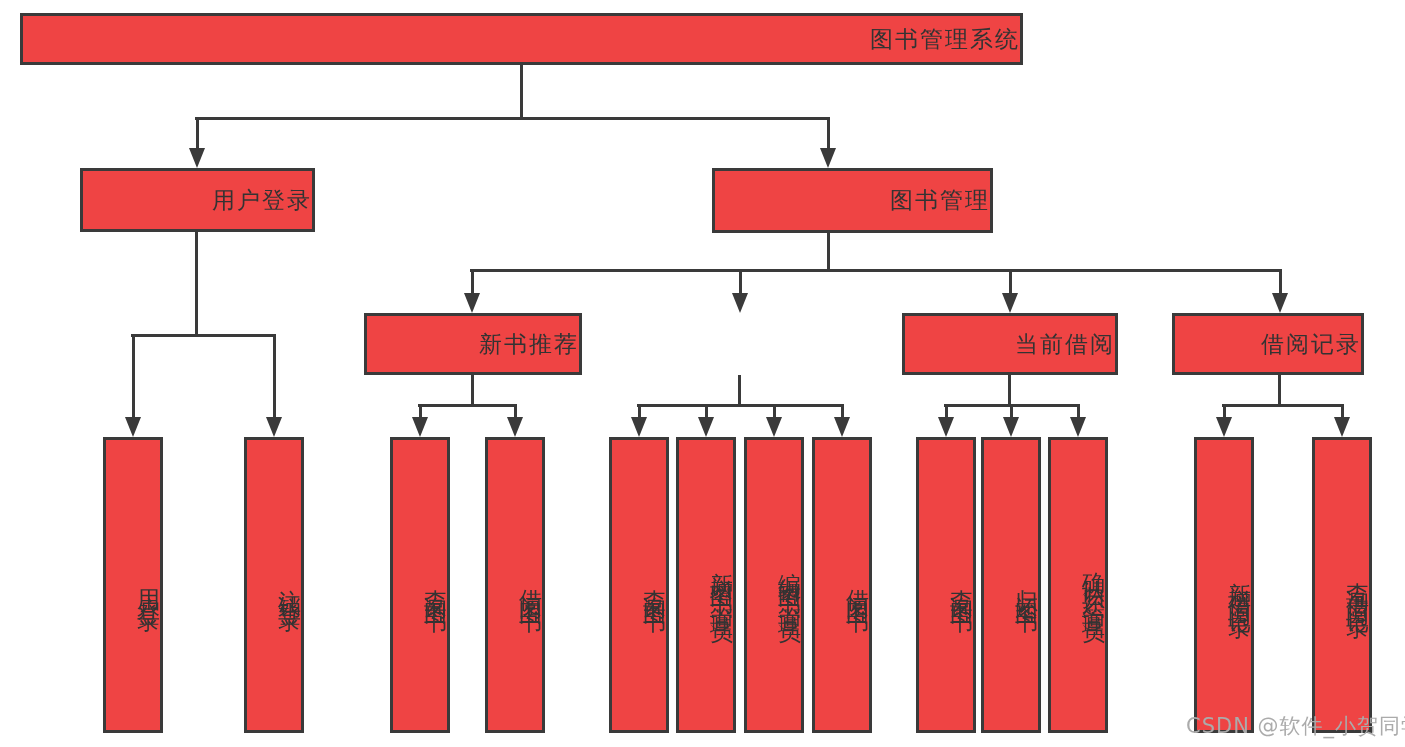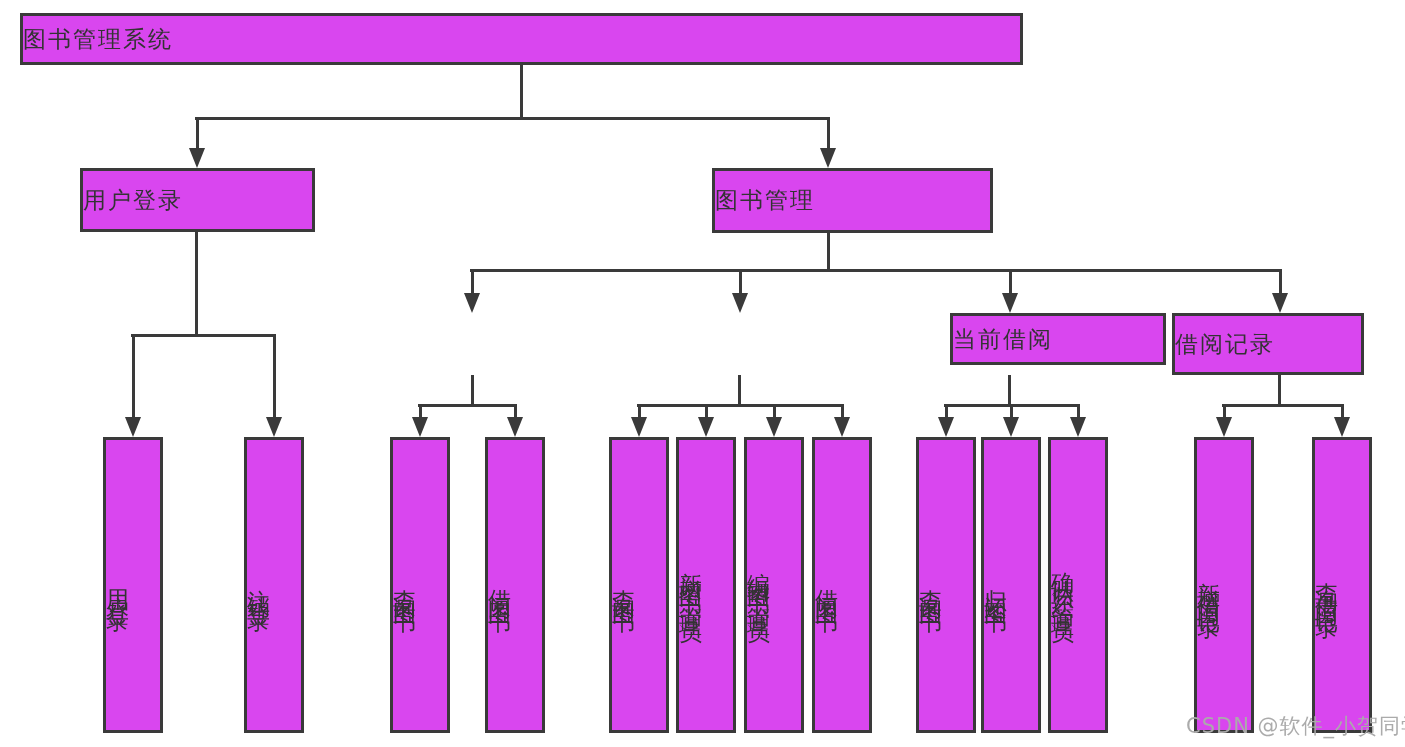--- a/index.html
+++ b/index.html
@@ -6,22 +6,22 @@
     --line:#3a3a3a;
     --text:#333333;
     --wm:#ababab;
   }
   html,body{margin:0;padding:0;background:#ffffff;}
   .canvas{
     position:relative;width:1405px;height:747px;background:#ffffff;overflow:hidden;
     font-family:"DejaVu Sans","Liberation Sans",sans-serif;color:var(--text);
   }
   .box{
-    position:absolute;background:#d946ef;border:3px solid var(--line);
-    box-sizing:border-box;display:flex;align-items:center;justify-content:flex-start;
+    position:absolute;background:#ef4444;border:3px solid var(--line);
+    box-sizing:border-box;display:flex;align-items:center;justify-content:flex-end;
     z-index:2;
   }
   .hbox{font-size:23px;letter-spacing:2px;white-space:nowrap;}
   .leaf span{
     writing-mode:vertical-rl;text-orientation:mixed;
     font-size:23px;letter-spacing:7px;line-height:1;
   }
   .vline,.hline{position:absolute;background:var(--line);z-index:1;}
   .vline{width:3px;}
   .hline{height:3px;}
@@ -89,21 +89,24 @@
     </div>
   <div class="arrow" style="left:1002px;top:270px;height:43px">
       <i class="al"></i>
       <i class="ah"></i>
     </div>
   <div class="arrow" style="left:1272px;top:270px;height:43px">
       <i class="al"></i>
       <i class="ah"></i>
     </div>
 
-  <div class="box hbox" style="left:950px;top:313px;width:216px;height:52px">
+  <div class="box hbox" style="left:364px;top:313px;width:218px;height:62px">
+    <span>新书推荐</span>
+  </div>
+  <div class="box hbox" style="left:902px;top:313px;width:216px;height:62px">
     <span>当前借阅</span>
   </div>
   <div class="box hbox" style="left:1172px;top:313px;width:192px;height:62px">
     <span>借阅记录</span>
   </div>
 
   <div class="vline" style="left:471px;top:375px;height:30px"></div>
   <div class="hline" style="left:418px;top:404px;width:99px"></div>
   <div class="arrow" style="left:412px;top:405px;height:32px">
       <i class="al"></i>

